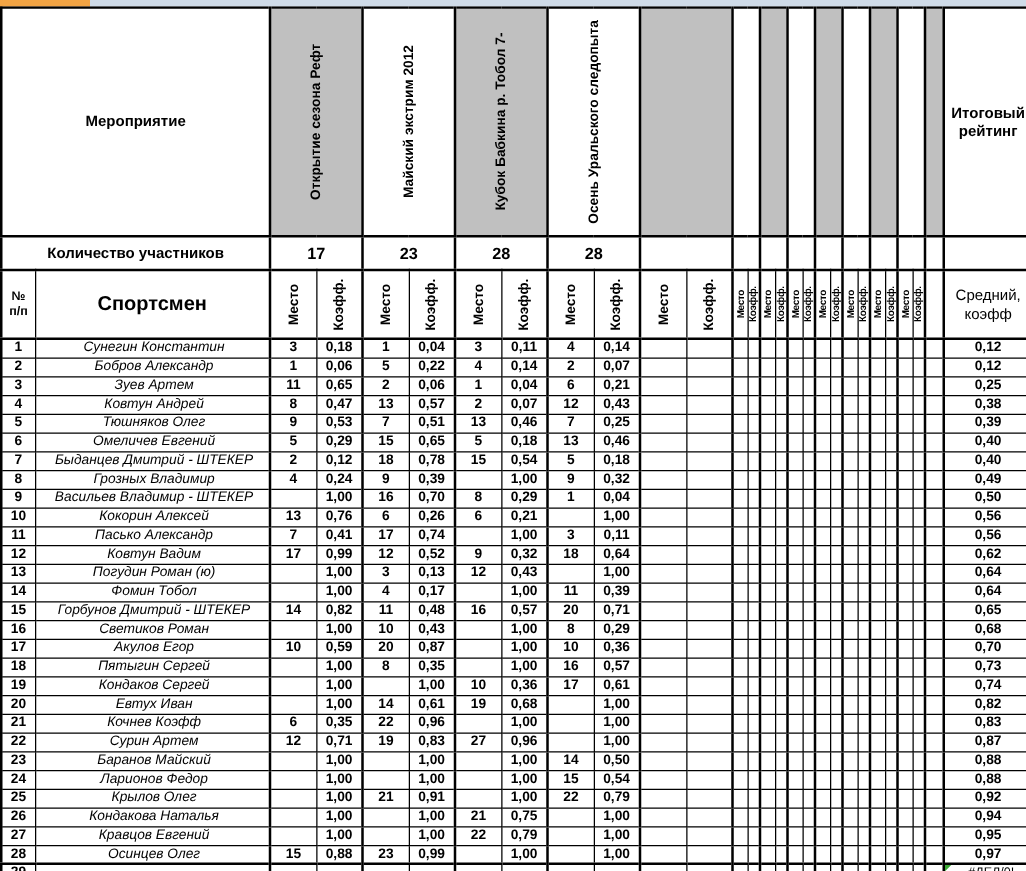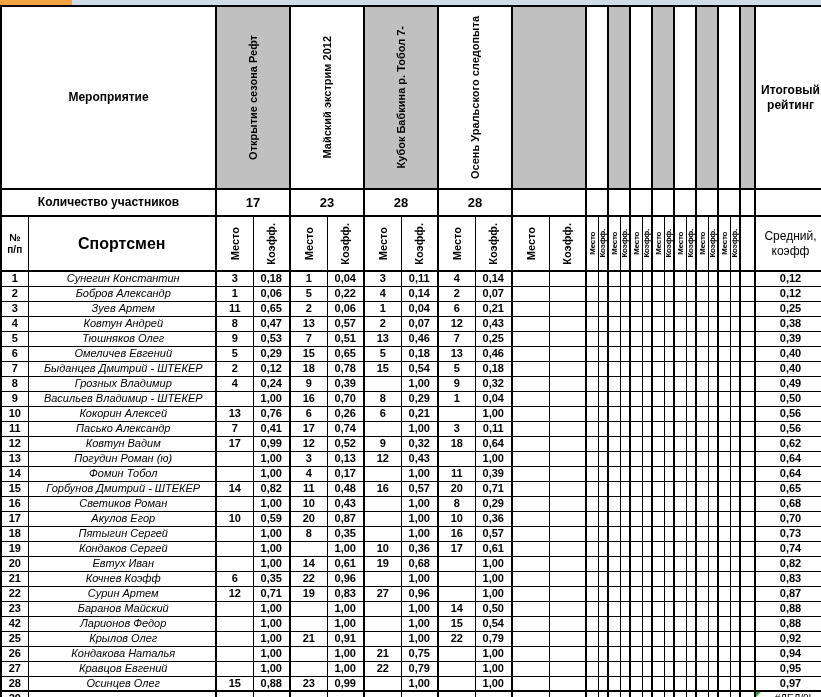--- a/index.html
+++ b/index.html
@@ -992,21 +992,21 @@
           <td class="gl" colspan="1"></td>
           <td colspan="1"></td>
           <td class="gl" colspan="1"></td>
           <td colspan="1"></td>
           <td class="gl" colspan="1"></td>
           <td colspan="1"></td>
           <td class="gl" colspan="1"></td>
           <td class="gl c-avg" colspan="1">0,88</td>
         </tr>
         <tr class="r-data">
-          <td class="c-num" colspan="1">42</td>
+          <td class="c-num" colspan="1">24</td>
           <td class="c-name" colspan="1">Ларионов Федор</td>
           <td class="gl c-val" colspan="1"></td>
           <td class="c-val" colspan="1">1,00</td>
           <td class="gl c-val" colspan="1"></td>
           <td class="c-val" colspan="1">1,00</td>
           <td class="gl c-val" colspan="1"></td>
           <td class="c-val" colspan="1">1,00</td>
           <td class="gl c-val" colspan="1">15</td>
           <td class="c-val" colspan="1">0,54</td>
           <td class="gl" colspan="1"></td>

